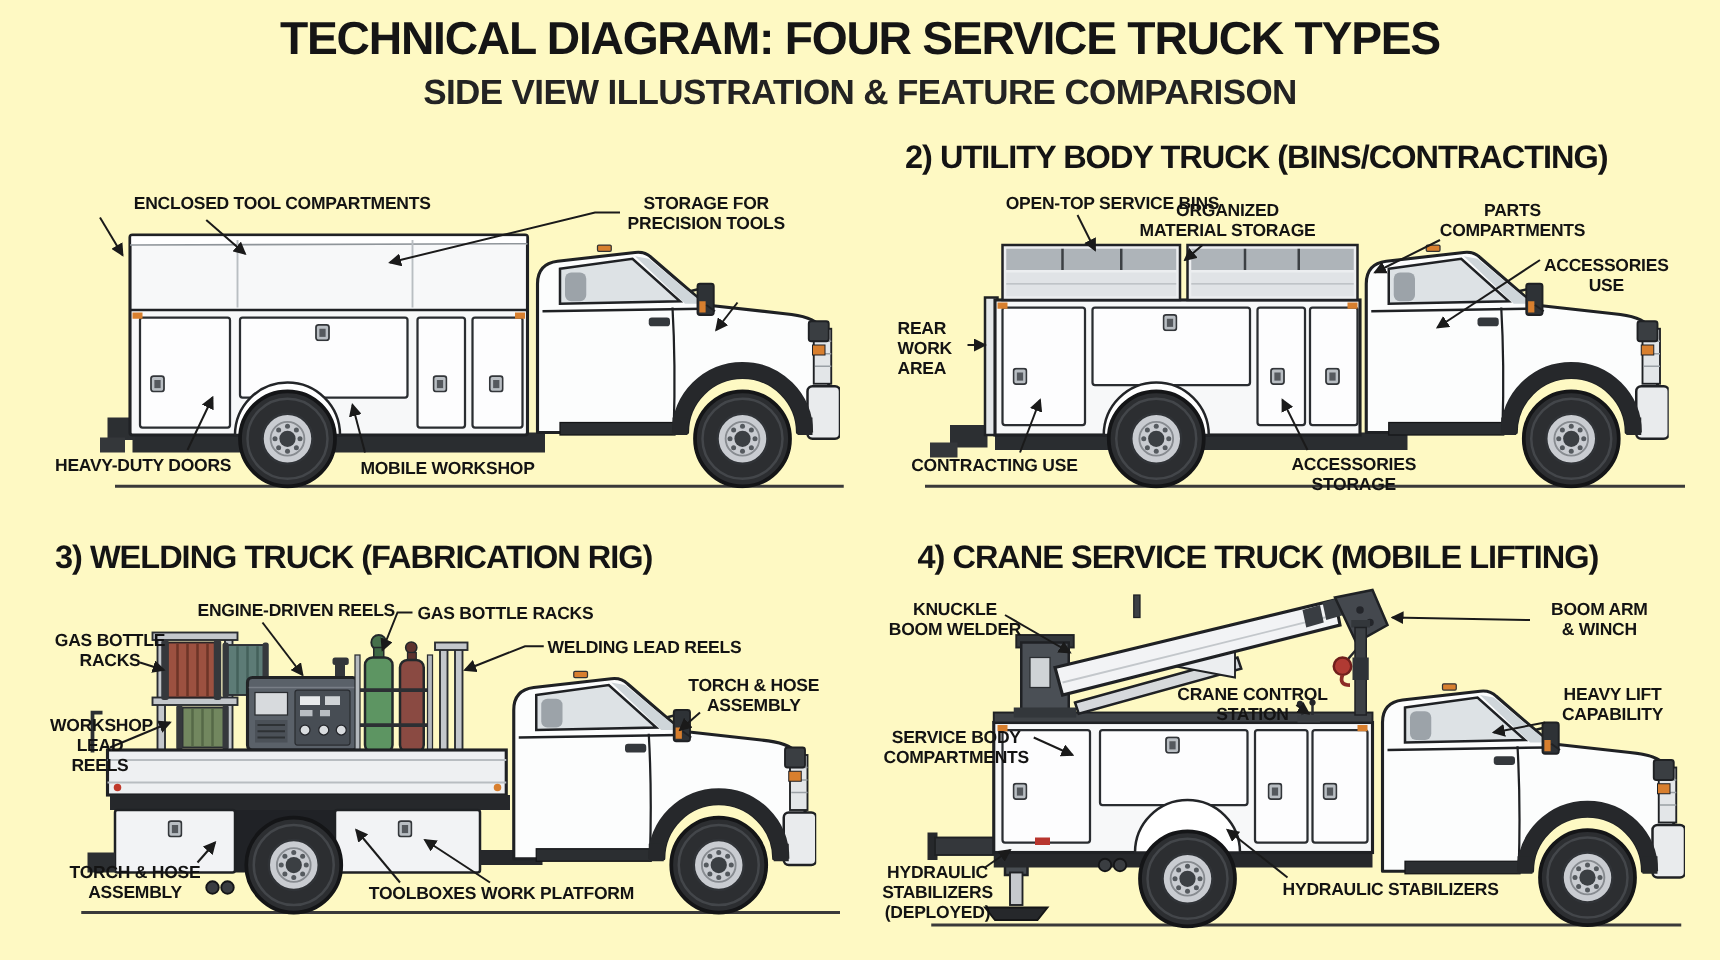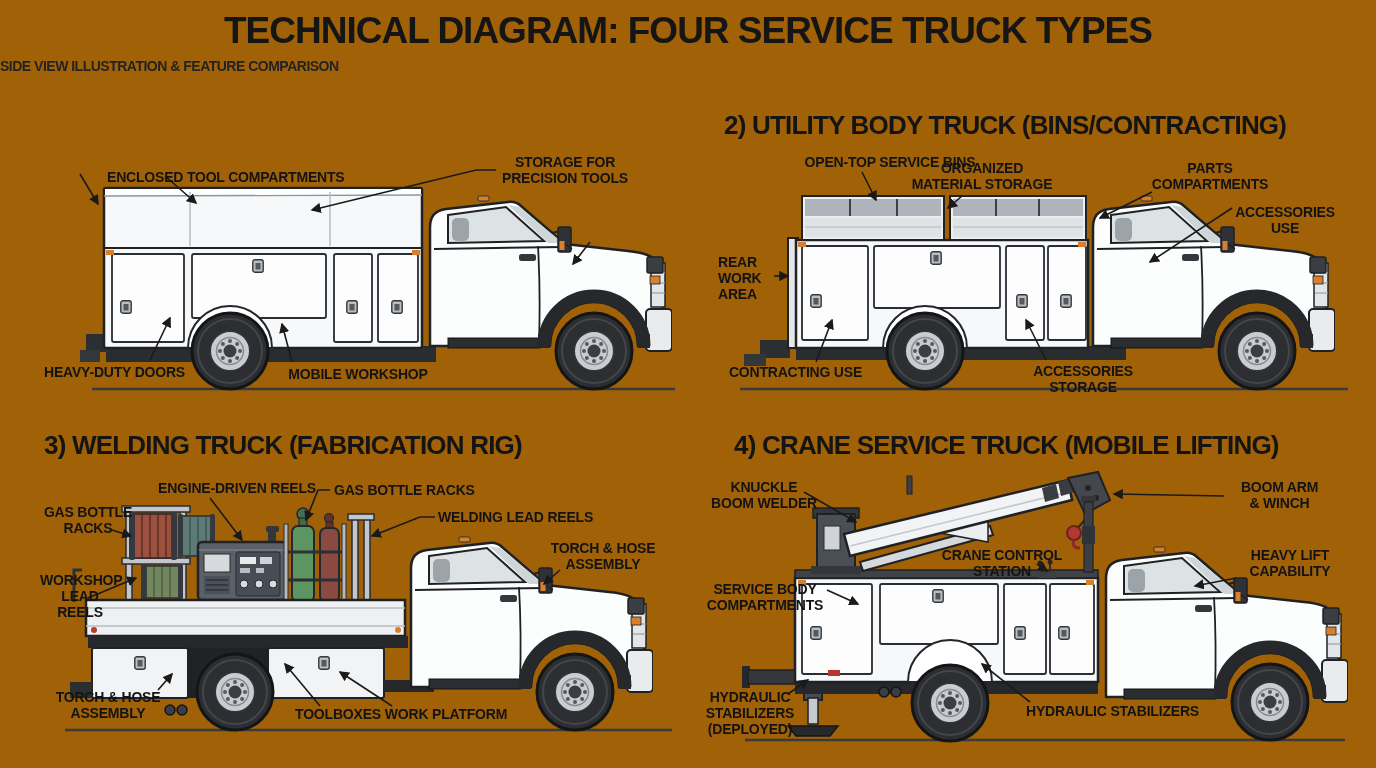--- a/index.html
+++ b/index.html
@@ -1,19 +1,19 @@
 <!DOCTYPE html>
 <html><head>
 <meta charset="utf-8">
 <style>
   html,body{margin:0;padding:0;}
   body{width:1376px;height:768px;background:#fff;font-family:"Liberation Sans",sans-serif;position:relative;overflow:hidden;color:#111;}
-  .stage{position:absolute;left:0;top:0;width:1376px;height:768px;background:#a16207;}
+  .stage{position:absolute;left:0;top:0;width:1376px;height:768px;background:#fef9c3;}
   .title{position:absolute;left:0;top:12px;width:1376px;text-align:center;font-size:37px;font-weight:800;letter-spacing:-1px;line-height:1.05;color:#151515;}
-  .subtitle{position:absolute;left:0;top:58px;width:1376px;font-size:14px;font-weight:700;letter-spacing:-0.5px;color:#232323;}
+  .subtitle{position:absolute;left:0;top:58px;width:1376px;text-align:center;font-size:28px;font-weight:700;letter-spacing:-0.5px;color:#232323;}
   .panel{position:absolute;}
   .panel h2{position:absolute;margin:0;font-size:26px;font-weight:800;letter-spacing:-0.8px;color:#141414;white-space:nowrap;}
   .art{position:absolute;left:0;top:0;}
   .callout{position:absolute;font-size:14px;font-weight:700;line-height:1.16;letter-spacing:-0.2px;color:#131313;white-space:pre-line;}
   .ta-c{text-align:center;}
   .leader{stroke:#1a1a1a;stroke-width:1.6;fill:none;}
   svg{display:block;}
 </style>
 </head>
 <body>
@@ -107,21 +107,21 @@
       </g>
       <g>
         <line class="leader" x1="50" y1="66" x2="68" y2="96" marker-end="url(#ah)"></line>
         <line class="leader" x1="135" y1="68" x2="166" y2="95" marker-end="url(#ah)"></line>
         <polyline class="leader" points="466,62 446,62 282,102" marker-end="url(#ah)"></polyline>
         <line class="leader" x1="560" y1="134" x2="543" y2="156" marker-end="url(#ah)"></line>
         <line class="leader" x1="120" y1="252" x2="140" y2="210" marker-end="url(#ah)"></line>
         <line class="leader" x1="262" y1="254" x2="252" y2="216" marker-end="url(#ah)"></line>
       </g>
     </svg>
-    <div class="callout" style="left:45px;top:61px;padding-left:32px;">ENCLOSED TOOL COMPARTMENTS</div>
+    <div class="callout" style="left:45px;top:46px;padding-left:32px;">ENCLOSED TOOL COMPARTMENTS</div>
     <div class="callout ta-c" style="left:445px;top:46px;width:180px;">STORAGE FOR
 PRECISION TOOLS</div>
     <div class="callout" style="left:14px;top:256px;">HEAVY-DUTY DOORS</div>
     <div class="callout ta-c" style="left:248px;top:258px;width:160px;">MOBILE WORKSHOP</div>
   </section>
 
   <section class="panel" style="left:700px;top:108px;width:666px;height:292px;">
     <h2 style="left:24px;top:2px;">2) UTILITY BODY TRUCK (BINS/CONTRACTING)</h2>
     <svg class="art" width="666" height="292" viewBox="0 0 666 292">
       <g>

